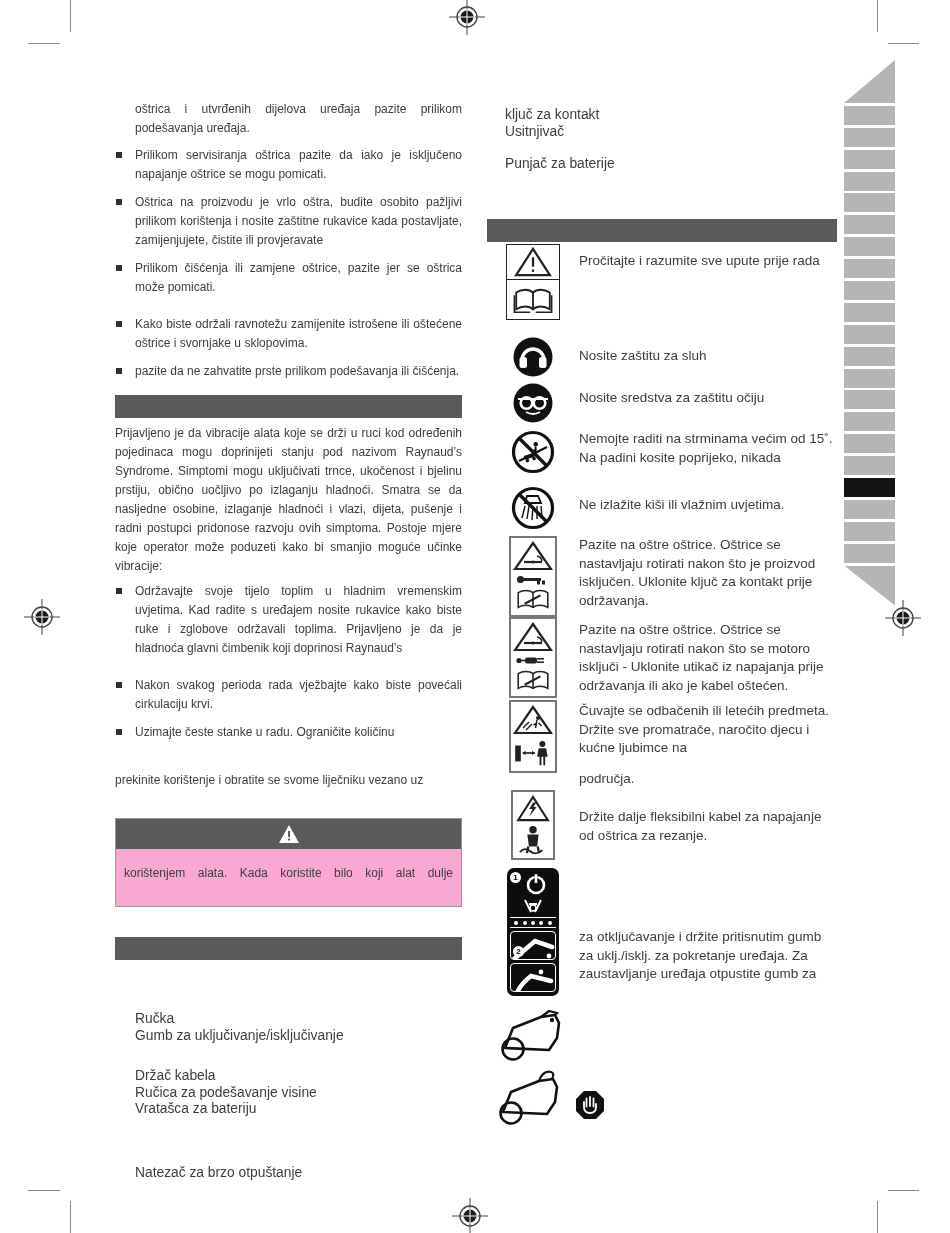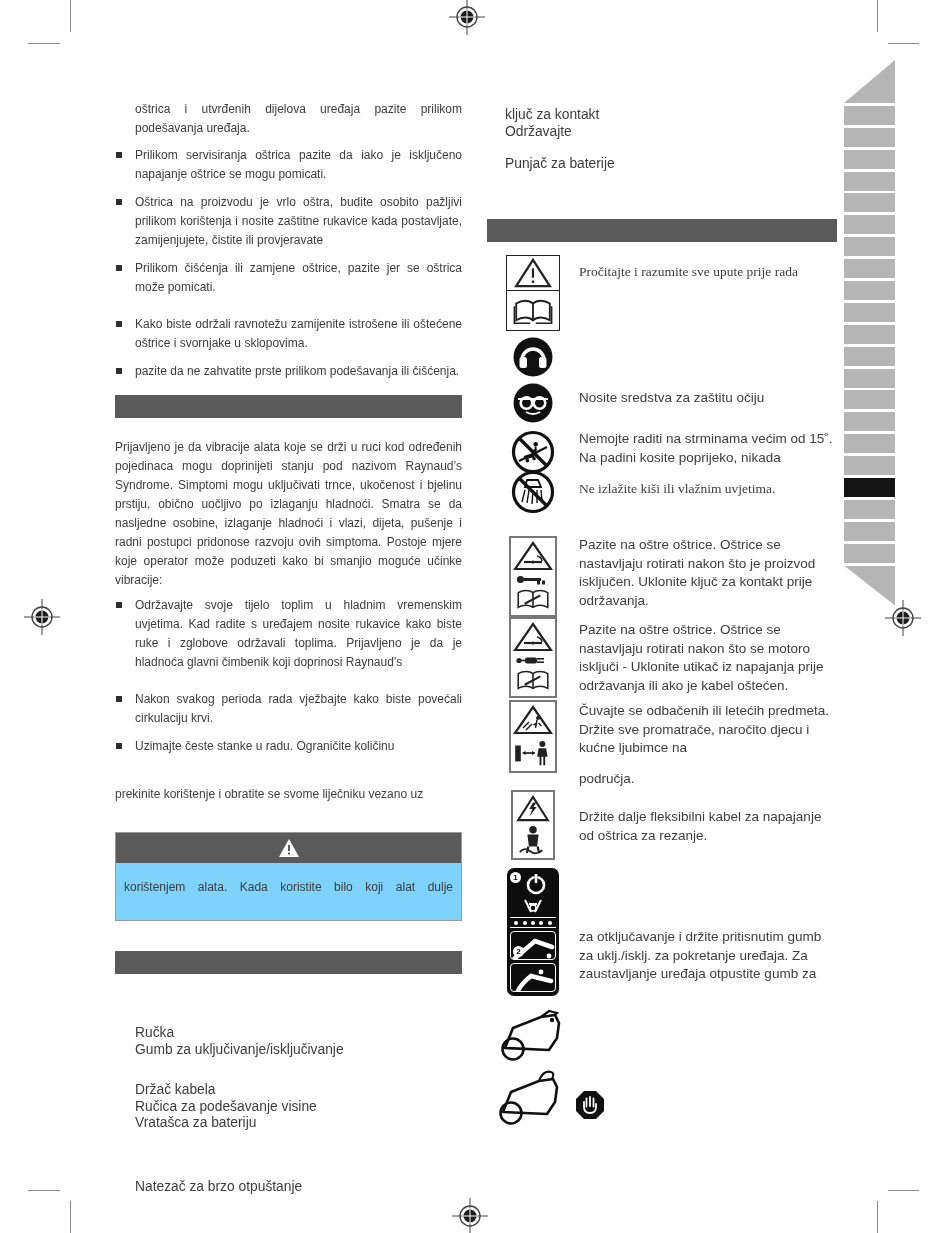--- a/index.html
+++ b/index.html
@@ -22,45 +22,45 @@
   .t13{font-size:12px;line-height:19px;}
   .jt{text-align:justify;}
   p{margin:0;}
   .indent{padding-left:20px;}
   ul.blist{list-style:none;margin:0;padding:0;}
   ul.blist li{position:relative;padding-left:20px;margin-top:9px;}
   ul.blist li::before{content:"";position:absolute;left:1px;top:6px;width:6px;height:6px;background:#2f2f2f;}
   li.gap-lg{margin-top:18px !important;}
   .bar{height:23px;background:#5a5a5a;}
   .bar1{margin-top:14px;}
-  .vib{margin-top:20px;}
+  .vib{margin-top:6px;}
   ul.blist2 li:first-child{margin-top:6px;}
   .orphan{margin-top:29px;}
   
-  .warnbox{margin-top:28px;border:1px solid #999;background:#7dd3fc;}
+  .warnbox{margin-top:28px;border:1px solid #999;background:#f9a8d4;}
   .warnhead{height:30px;background:#5a5a5a;display:flex;align-items:center;justify-content:center;}
   .warnbody{padding:15px 8px 23px 8px;}
   .jt-last{text-align:justify;text-align-last:justify;}
   .bar2{margin-top:30px;}
   .plist{margin:0;padding-left:20px;font-size:13.8px;line-height:16.5px;}
   .pg1{margin-top:51px;} .pg2{margin-top:24px;} .pg3{margin-top:47px;}
   
   .rp{padding-left:18px;font-size:13.8px;line-height:16.5px;}
   .rp-first{margin-top:7px;}
   .rp-gap{margin-top:16px;}
   .rbar{margin-top:46px;}
   
   .sym-row{position:absolute;left:0;width:350px;display:flex;}
   .icn{width:92px;display:flex;justify-content:center;align-items:flex-start;flex-shrink:0;}
   .stxt{width:258px;font-size:13.5px;line-height:18.5px;}
-  .r1{top:155px;font-family:Liberation Serif, serif;} .r1 .stxt{padding-top:8px;}
+  .r1{top:144px;} .r1 .stxt{padding-top:8px;}
   .r2{top:237px;} .r2 .stxt{padding-top:10px;}
   .r3{top:283px;} .r3 .stxt{padding-top:6px;}
   .r4{top:330px;}
-  .r5{top:370px;font-family:Liberation Serif, serif;} .r5 .stxt{padding-top:10px;}
+  .r5{top:386px;} .r5 .stxt{padding-top:10px;}
   .r6{top:436px;}
   .r7{top:517px;} .r7 .stxt{padding-top:4px;}
   .r8{top:600px;} .r8 .stxt{padding-top:2px;}
   .r9{top:690px;} .r9 .stxt{padding-top:18px;}
   .r10{top:768px;} .r10 .stxt{padding-top:60px;}
   .r11{top:908px;}
   .r12{top:968px;}
   .stxt .para2{margin-top:12px;}
   
   .ibox{border:1.5px solid #222;width:54px;height:36px;display:flex;align-items:center;justify-content:center;background:#fff;box-sizing:border-box;}
@@ -199,21 +199,21 @@
       <p class="plist">Vratašca za bateriju</p>
     </div>
     <div class="pg3">
       <p class="plist">Natezač za brzo otpuštanje</p>
 
     </div>
   </div>
 
   <div class="col-right" style="position:absolute;">
     <p class="rp rp-first">ključ za kontakt</p>
-    <p class="rp">Održavajte</p>
+    <p class="rp">Usitnjivač</p>
     <p class="rp rp-gap">Punjač za baterije</p>
 
     <div class="bar rbar"></div>
 
     <div class="sym-row r1">
       <div class="icn">
         <div>
           <div class="ibox">
             <svg width="38" height="30" viewBox="0 0 40 32">
               <path d="M20 2 L38 30 H2 Z" fill="none" stroke="#222" stroke-width="2.4"></path>
@@ -236,20 +236,21 @@
     <div class="sym-row r2">
       <div class="icn">
         <svg width="40" height="40" viewBox="0 0 40 40">
           <circle cx="20" cy="20" r="19.5" fill="#111"></circle>
           <path d="M9 23 a11 11 0 0 1 22 0" fill="none" stroke="#fff" stroke-width="3.4"></path>
           <rect x="6.5" y="20" width="7.5" height="11" rx="2.5" fill="#fff"></rect>
           <rect x="26" y="20" width="7.5" height="11" rx="2.5" fill="#fff"></rect>
           <ellipse cx="20" cy="25" rx="6" ry="9" fill="#111"></ellipse>
         </svg>
       </div>
+      <div class="stxt">Nosite zaštitu za sluh</div>
     </div>
 
     <div class="sym-row r3">
       <div class="icn">
         <svg width="40" height="40" viewBox="0 0 40 40">
           <circle cx="20" cy="20" r="19.5" fill="#111"></circle>
           <path d="M5 16 h30" stroke="#fff" stroke-width="2"></path>
           <circle cx="13.5" cy="20" r="5.8" fill="none" stroke="#fff" stroke-width="2.6"></circle>
           <circle cx="26.5" cy="20" r="5.8" fill="none" stroke="#fff" stroke-width="2.6"></circle>
           <path d="M19.3 20 h1.4" stroke="#fff" stroke-width="2"></path>

